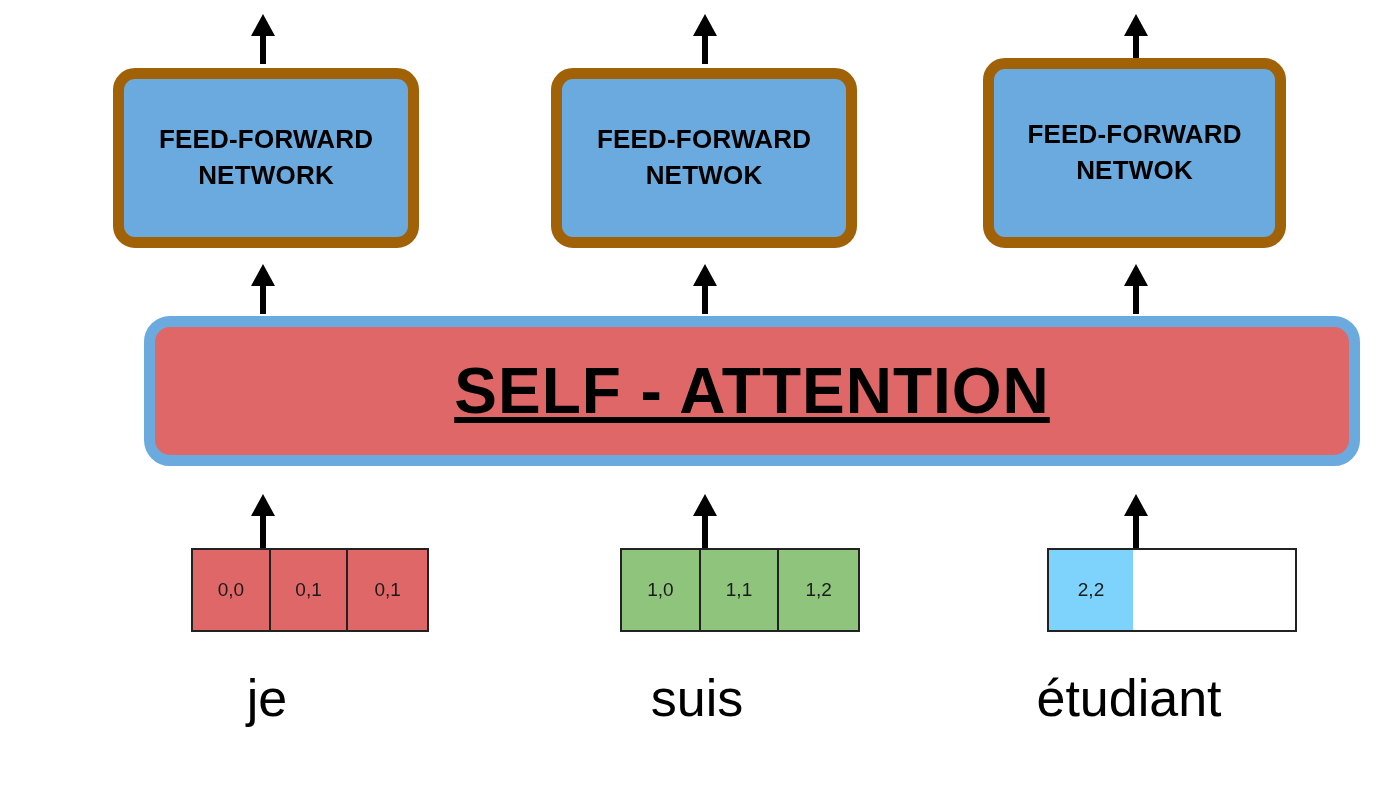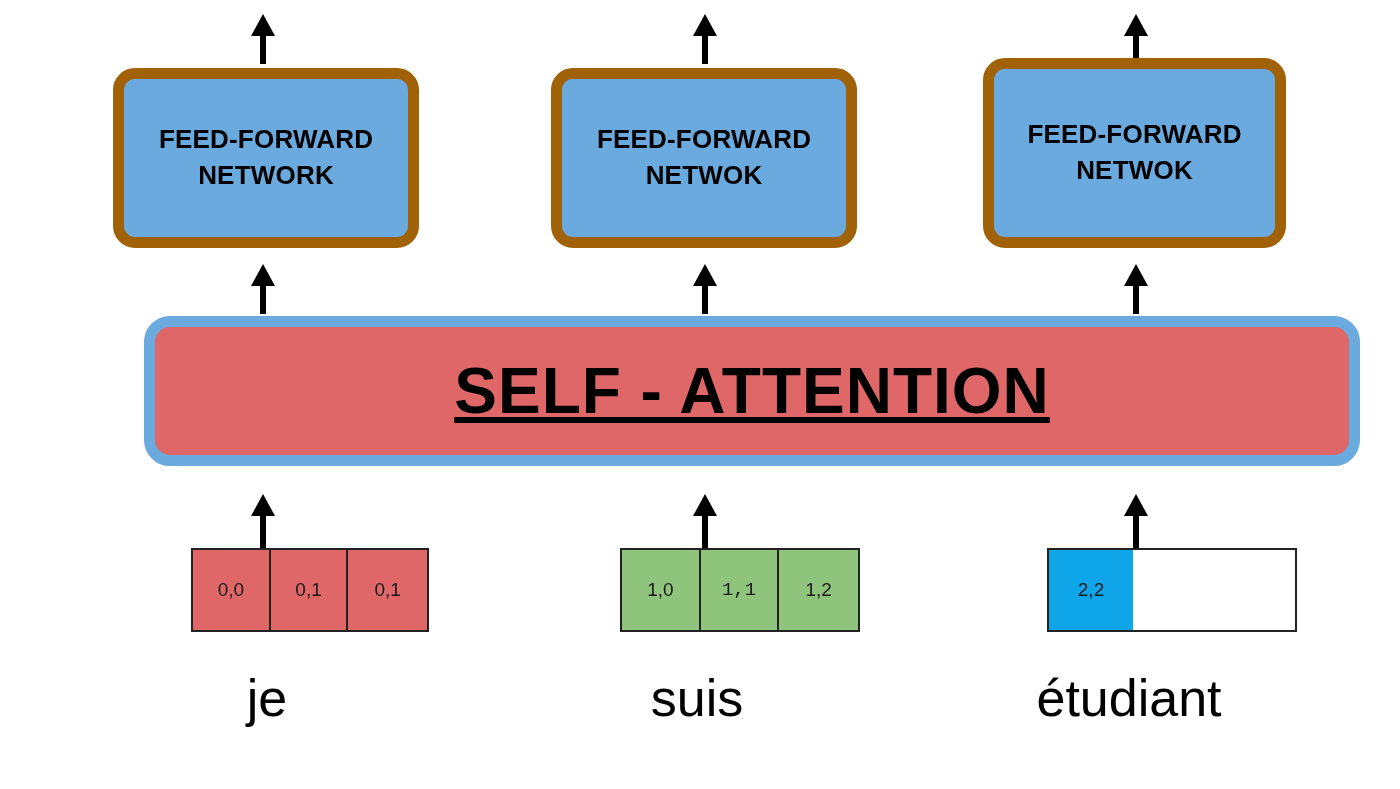--- a/index.html
+++ b/index.html
@@ -160,25 +160,25 @@
   </svg>
 
   <div class="cell-row" style="left:148px; top:548px; width:238px; height:84px;">
     <div class="cell" style="width:79px; background:#e06767;">0,0</div>
     <div class="cell" style="width:79px; background:#e06767;">0,1</div>
     <div class="cell" style="width:80px; background:#e06767;">0,1</div>
   </div>
 
   <div class="cell-row" style="left:577px; top:548px; width:240px; height:84px;">
     <div class="cell" style="width:80px; background:#8fc47c;">1,0</div>
-    <div class="cell" style="width:80px; background:#8fc47c;font-family:Liberation Mono, monospace;">1,1</div>
+    <div class="cell" style="width:80px; background:#8fc47c;">1,1</div>
     <div class="cell" style="width:80px; background:#8fc47c;">1,2</div>
   </div>
 
   <div class="cell-row" style="left:1004px; top:548px; width:250px; height:84px;">
-    <div class="cell" style="width:84px; background:#0ea5e9;">2,2</div>
+    <div class="cell" style="width:84px; background:#7dd3fc;">2,2</div>
   </div>
 
   <div class="word-label" style="left:577px; top:668px; width:240px;">suis</div>
   <div class="word-label" style="left:148px; top:668px; width:238px;">je</div>
   <div class="word-label" style="left:1004px; top:668px; width:250px;">étudiant</div>
 
 </div>
 
 </body></html>

